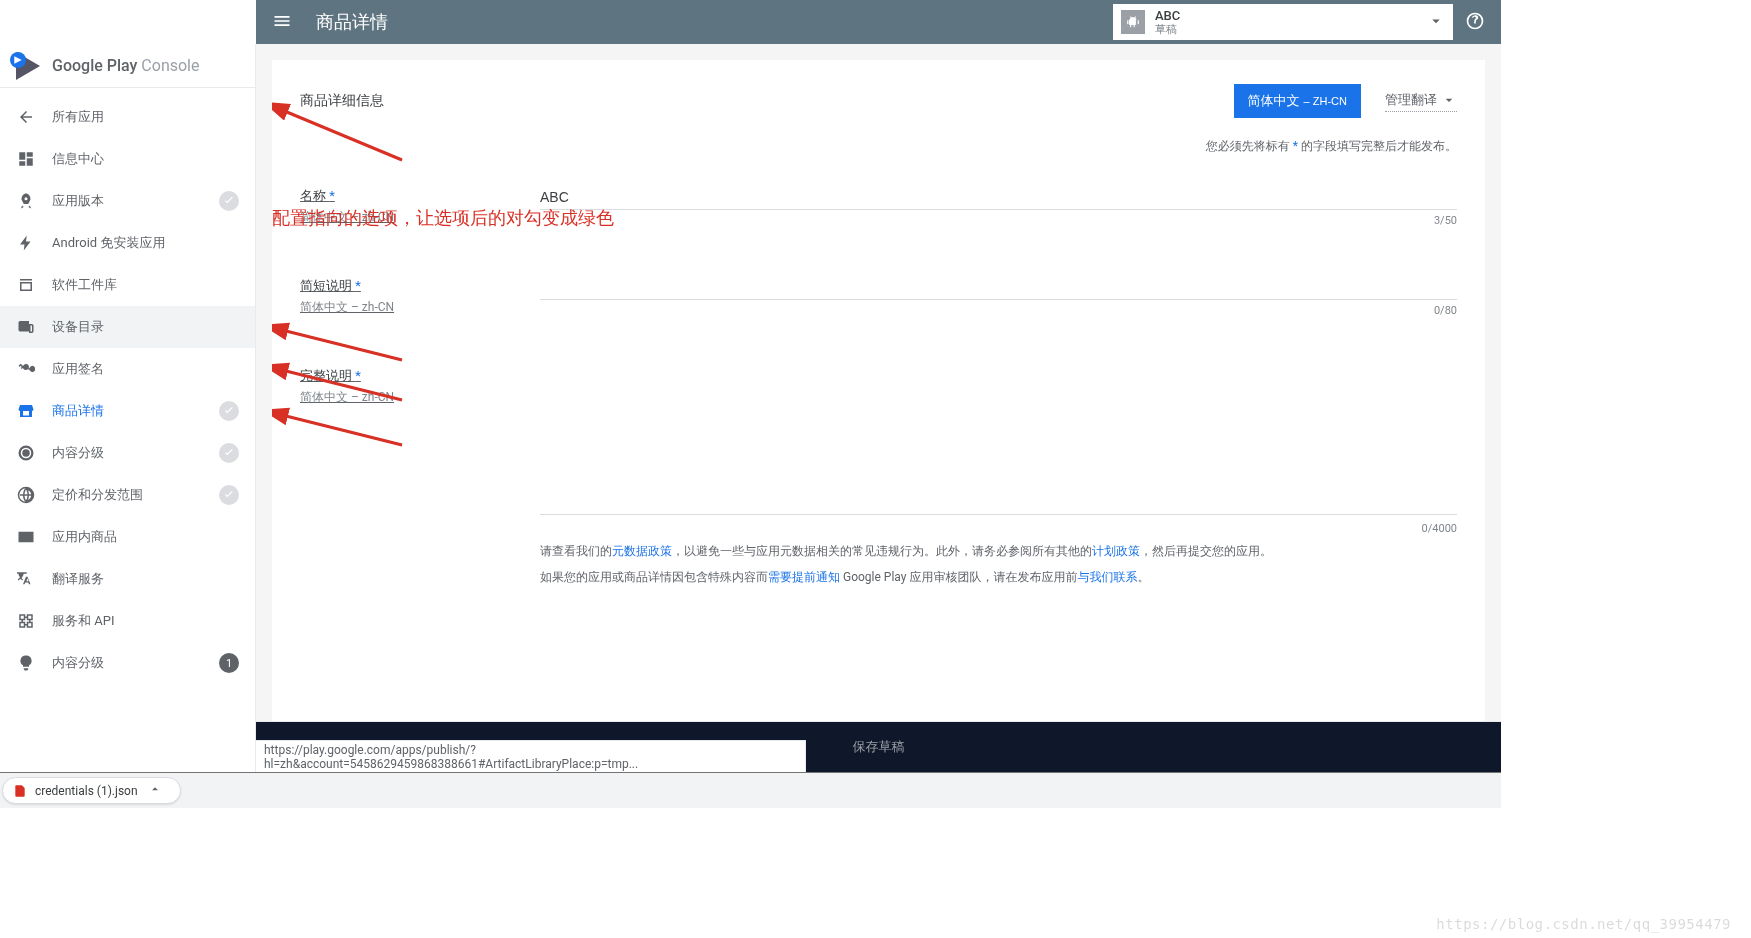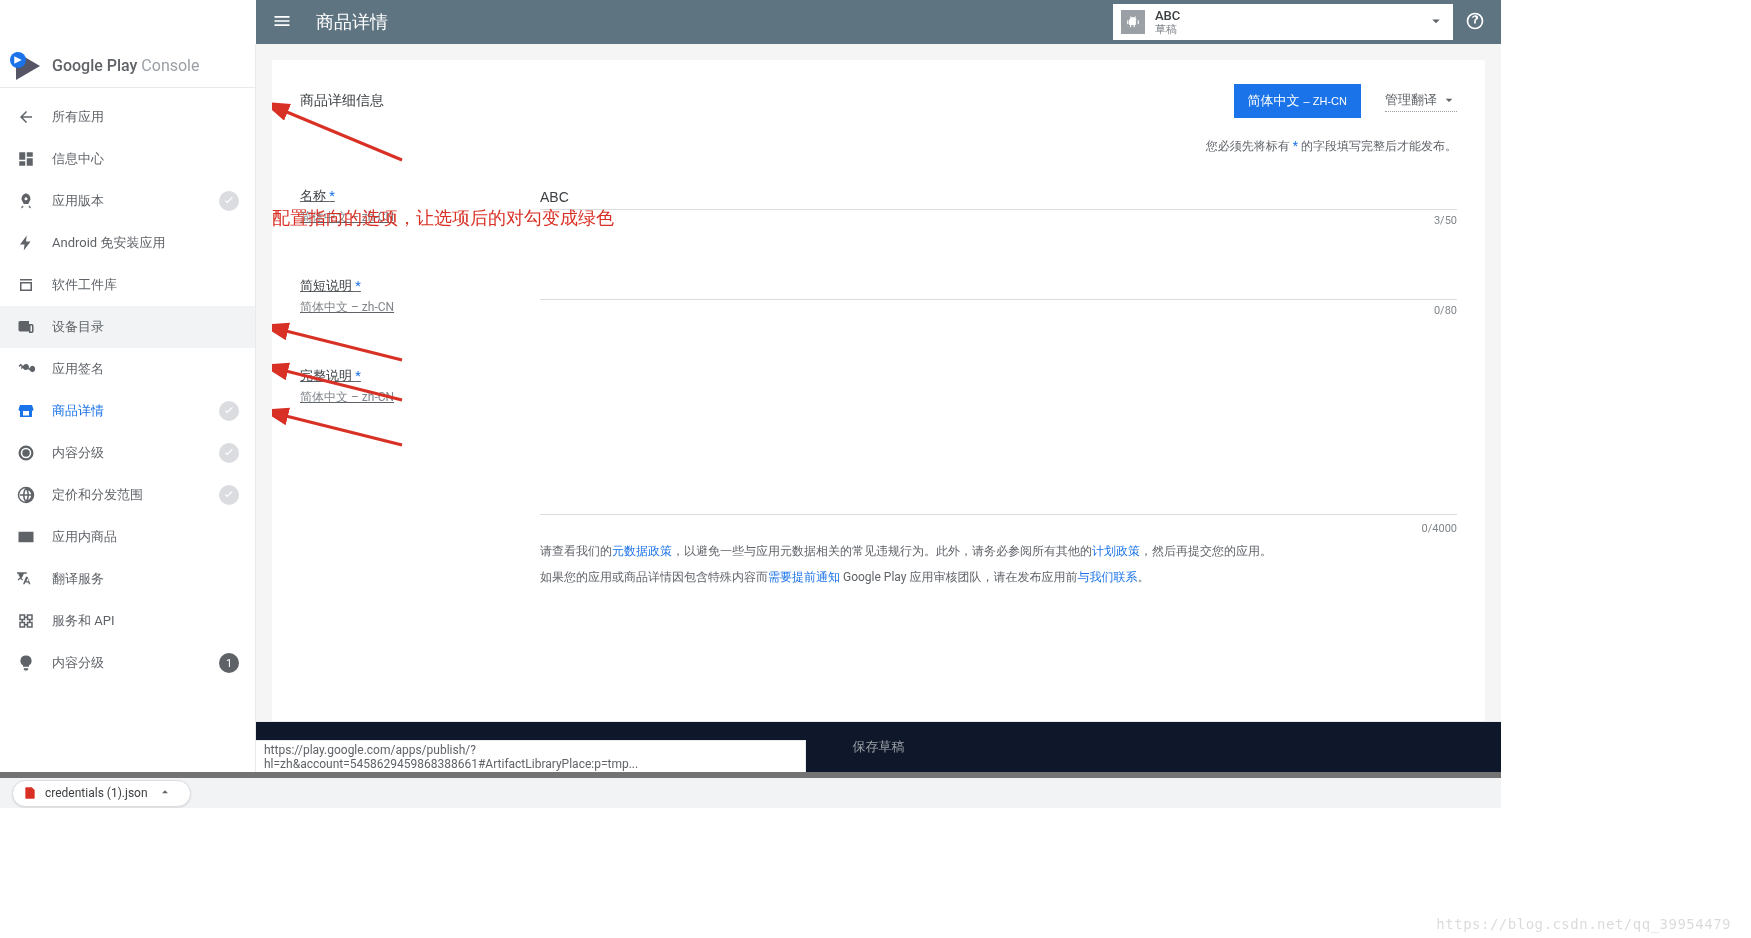--- a/index.html
+++ b/index.html
@@ -77,21 +77,21 @@
     .arrow { position: absolute; }
     
     
     .footer-bar { background: #0f172a; border-top: 1px solid #e8eaed; padding: 8px 24px; display: flex; justify-content: center; }
     .save-draft-btn { background: transparent; border: none; color: #9aa0a6; font-size: 13px; padding: 8px 14px; cursor: default; }
     
     
     .status-bar { height: 32px; background: #fff; display: flex; align-items: center; padding: 0 8px; font-size: 12px; color: #5f6368; border-top: 1px solid #e8eaed; width: 550px; border-right:1px solid #e8eaed; }
     
     
-    .download-bar { height: 36px; background: #f1f3f4; border-top: 6px solid #737373; display: flex; align-items: center; padding: 0 12px; width: 1501px; }
+    .download-bar { height: 36px; background: #f1f3f4; border-top: 1px solid #737373; display: flex; align-items: center; padding: 0 2px; width: 1501px; }
     .download-chip { background: #fff; border: 1px solid #dadce0; border-radius: 14px; padding: 4px 10px; display: flex; align-items: center; font-size: 12px; color: #3c4043; cursor: pointer; box-shadow: 0 1px 2px rgba(0,0,0,0.1); }
     .download-chip svg:first-child { width: 14px; height: 14px; margin-right: 8px; fill: #d93025; }
     .download-chip .chev { margin-left: 10px; }
     .download-chip .chev svg { width: 14px; height: 14px; fill: #5f6368; }
     
     .watermark { position: absolute; right: 20px; bottom: 6px; color: rgba(0,0,0,0.15); font-size: 14px; font-family: monospace; letter-spacing: 0.5px; pointer-events: none; }
     
     .play-tri { width:0; height:0; border-left: 24px solid #556; border-top: 14px solid transparent; border-bottom: 14px solid transparent; position: relative; }
     .play-badge { position:absolute; width:16px; height:16px; background:#1a73e8; border-radius:50%; left:-30px; top:-14px; display:flex; align-items:center; justify-content:center;}
     .play-badge svg { width:10px; height:10px; fill:#fff;}

